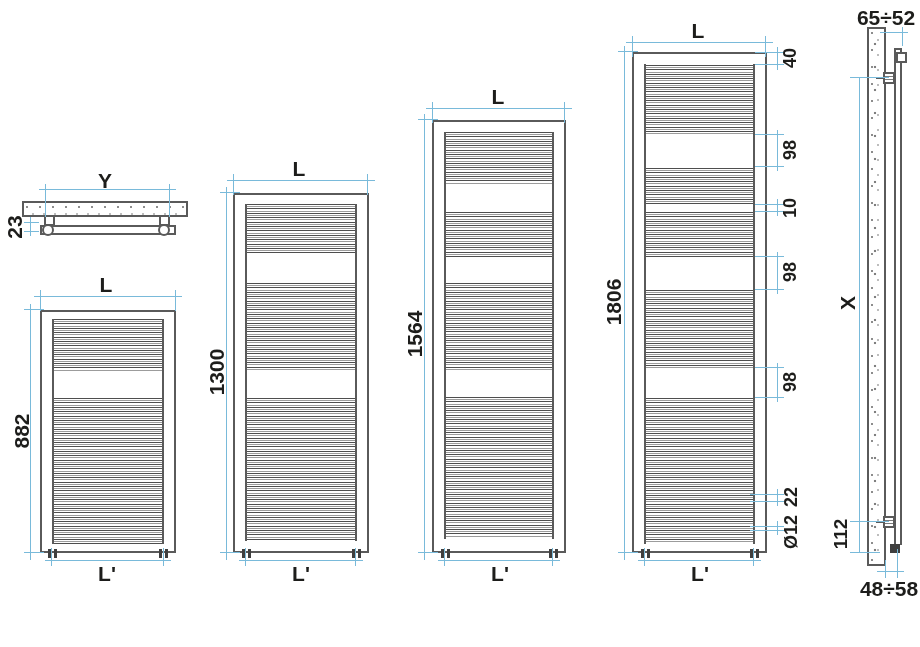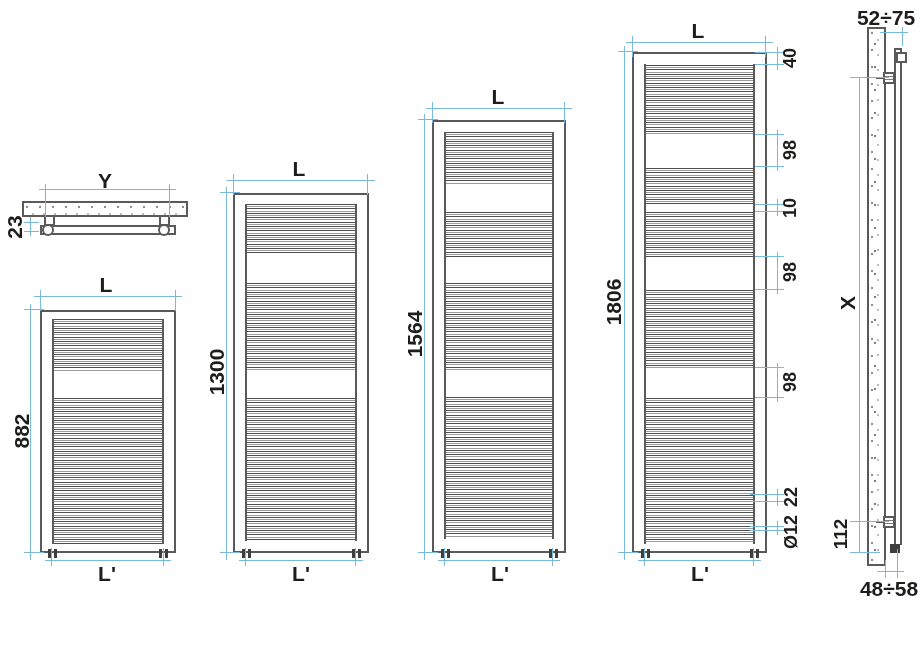--- a/index.html
+++ b/index.html
@@ -195,21 +195,21 @@
   <div>
     <div class="speck" style="left:867px; top:27px; width:19px; height:539px;"></div>
     <div class="ladder" style="left:894px; top:48px; width:8px; height:497px; border-top:2px solid #5a5a5a;"></div>
     <div class="frame" style="left:896px; top:52px; width:11px; height:11px;"></div>
     <div class="dkfill" style="left:890px; top:544px; width:10px; height:9px;"></div>
     <div class="dkline" style="left:876px; top:77px; width:19px; height:2px;"></div>
     <div class="nut" style="left:883px; top:72px;"></div>
     <div class="dkline" style="left:876px; top:521px; width:19px; height:2px;"></div>
     <div class="nut" style="left:883px; top:516px;"></div>
 
-    <div class="lab" style="left:886px; top:17px;">52÷75</div>
+    <div class="lab" style="left:886px; top:17px;">65÷52</div>
     <div class="bl" style="left:880px; top:32px; width:28px; height:1px;"></div>
     <div class="bl" style="left:902px; top:27px; width:1px; height:19px;"></div>
 
     <div class="bl" style="left:850px; top:77px; width:39px; height:1px;"></div>
     <div class="bl" style="left:859px; top:78px; width:1px; height:444px;"></div>
     <div class="bl" style="left:850px; top:521px; width:39px; height:1px;"></div>
     <div class="lab rot" style="left:847px; top:303px;">X</div>
 
     <div class="bl" style="left:859px; top:522px; width:1px; height:31px;"></div>
     <div class="bl" style="left:850px; top:552px; width:30px; height:1px;"></div>

